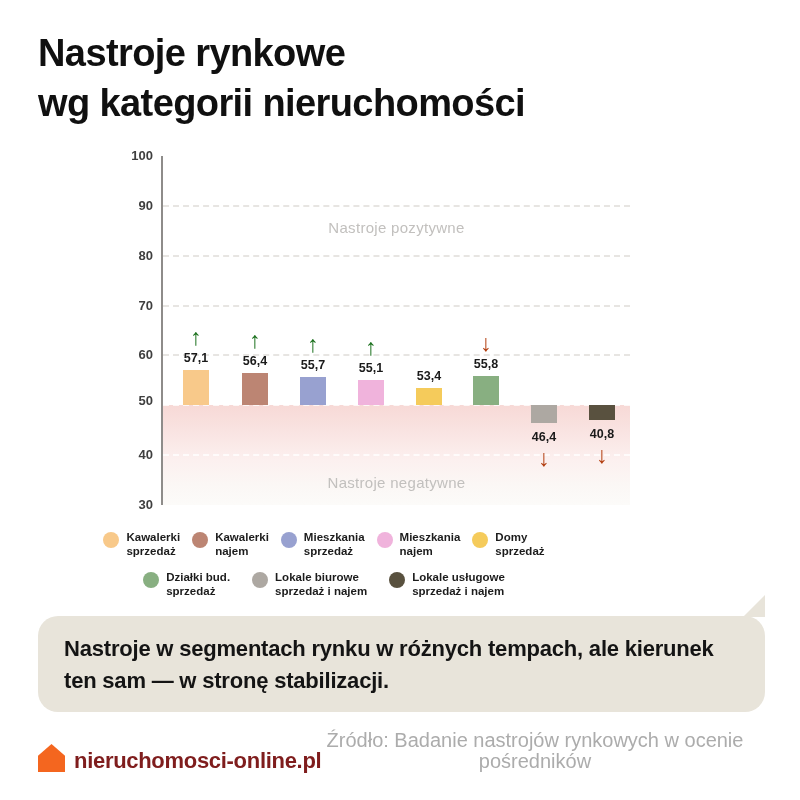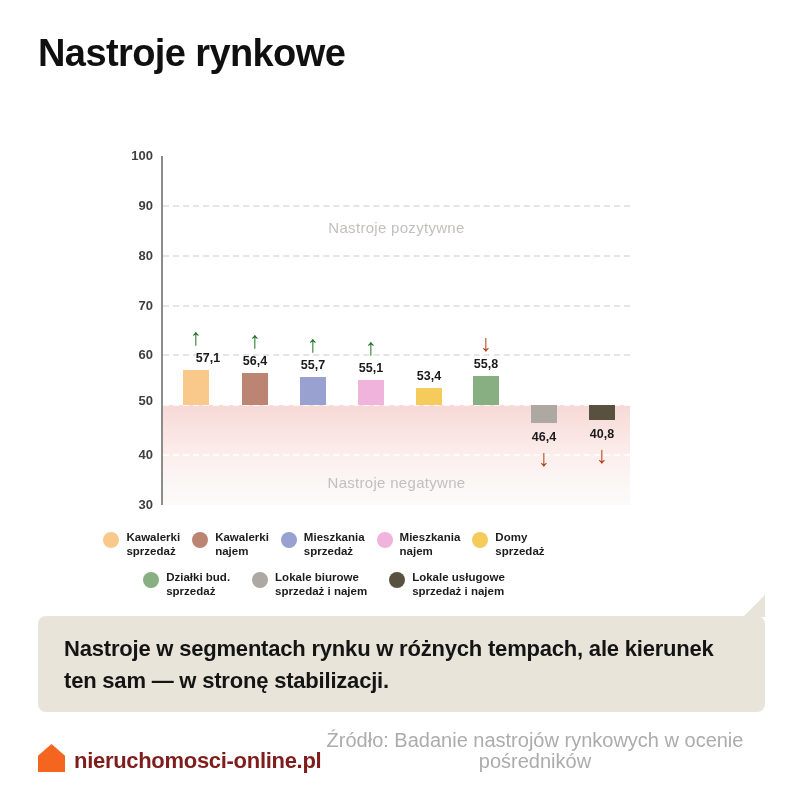--- a/index.html
+++ b/index.html
@@ -30,39 +30,40 @@
     font-size:23px;font-weight:700;z-index:4;}
   
   .legend-row{position:absolute;left:0;width:648px;display:flex;justify-content:center;align-items:flex-start;}
   .legend-row.r0{top:530px;gap:12px;}
   .legend-row.r1{top:570px;gap:22px;}
   .legend-item{display:flex;gap:7px;align-items:flex-start;}
   .legend-dot{width:16px;height:16px;border-radius:50%;margin-top:2px;flex:0 0 auto;}
   .legend-label{font-size:11.5px;line-height:14px;font-weight:700;color:#1C1C1C;white-space:pre-line;}
   
   .callout{position:absolute;left:38px;top:616px;width:727px;box-sizing:border-box;
-    background:#E8E4DA;border-radius:8px;padding:17px 26px 15px 26px;}
+    background:#E8E4DA;border-radius:20px;padding:17px 26px 15px 26px;}
   .callout-tail{position:absolute;top:-21px;right:0;width:22px;height:22px;background:#E8E4DA;
     clip-path:polygon(100% 0,100% 100%,0 100%);}
   .callout-text{font-size:22px;line-height:32px;font-weight:600;color:#141414;letter-spacing:-0.2px;}
   
   .house-icon{position:absolute;left:38px;top:744px;width:27px;height:28px;background:#F4661F;
     clip-path:polygon(50% 0,100% 42%,100% 100%,0 100%,0 42%);}
   .brand-name{position:absolute;left:74px;top:748px;font-size:22px;font-weight:600;
     letter-spacing:-0.3px;color:#7f1d1d;}
   .source{position:absolute;right:35px;top:730px;width:460px;text-align:center;
     font-size:20px;line-height:21px;color:#ACACAC;}
 </style>
 </head>
 <body>
 
 <div class="canvas">
 
   <div class="title">
     <div>Nastroje rynkowe</div>
+    <div>wg kategorii nieruchomości</div>
   </div>
 
   <div class="chart" id="chart">
     <div class="pink-zone"></div>
     <div class="y-axis"></div>
     <div class="zone-label pos">Nastroje pozytywne</div>
     <div class="zone-label neg">Nastroje negatywne</div>
   <div class="gridline" style="top: 204.857px;"></div>
       <div class="gridline" style="top: 254.714px;"></div>
       <div class="gridline" style="top: 304.571px;"></div>
@@ -71,21 +72,21 @@
       <div class="gridline light" style="top: 454.143px;"></div>
       <div class="tick" style="top: 148px;">100</div>
       <div class="tick" style="top: 197.857px;">90</div>
       <div class="tick" style="top: 247.714px;">80</div>
       <div class="tick" style="top: 297.571px;">70</div>
       <div class="tick" style="top: 347.429px;">60</div>
       <div class="tick" style="top: 393px;">50</div>
       <div class="tick" style="top: 447.143px;">40</div>
       <div class="tick" style="top: 497px;">30</div>
       <div class="bar" style="left: 183px; top: 369.887px; height: 35.3986px; background: rgb(248, 201, 138);"></div>
-      <div class="val-label" style="left: 184px; top: 350.887px;">57,1</div>
+      <div class="val-label" style="left: 172px; top: 350.887px;">57,1</div>
       <div class="arrow" style="left: 181px; top: 324.887px; color: rgb(26, 112, 28);">↑</div>
       <div class="bar" style="left: 242px; top: 373.377px; height: 31.9086px; background: rgb(188, 133, 115);"></div>
       <div class="val-label" style="left: 231px; top: 354.377px;">56,4</div>
       <div class="arrow" style="left: 240px; top: 328.377px; color: rgb(26, 112, 28);">↑</div>
       <div class="bar" style="left: 300px; top: 376.867px; height: 28.4186px; background: rgb(152, 161, 208);"></div>
       <div class="val-label" style="left: 289px; top: 357.867px;">55,7</div>
       <div class="arrow" style="left: 298px; top: 331.867px; color: rgb(26, 112, 28);">↑</div>
       <div class="bar" style="left: 358px; top: 379.859px; height: 25.4271px; background: rgb(240, 179, 220);"></div>
       <div class="val-label" style="left: 347px; top: 360.859px;">55,1</div>
       <div class="arrow" style="left: 356px; top: 334.859px; color: rgb(26, 112, 28);">↑</div>

